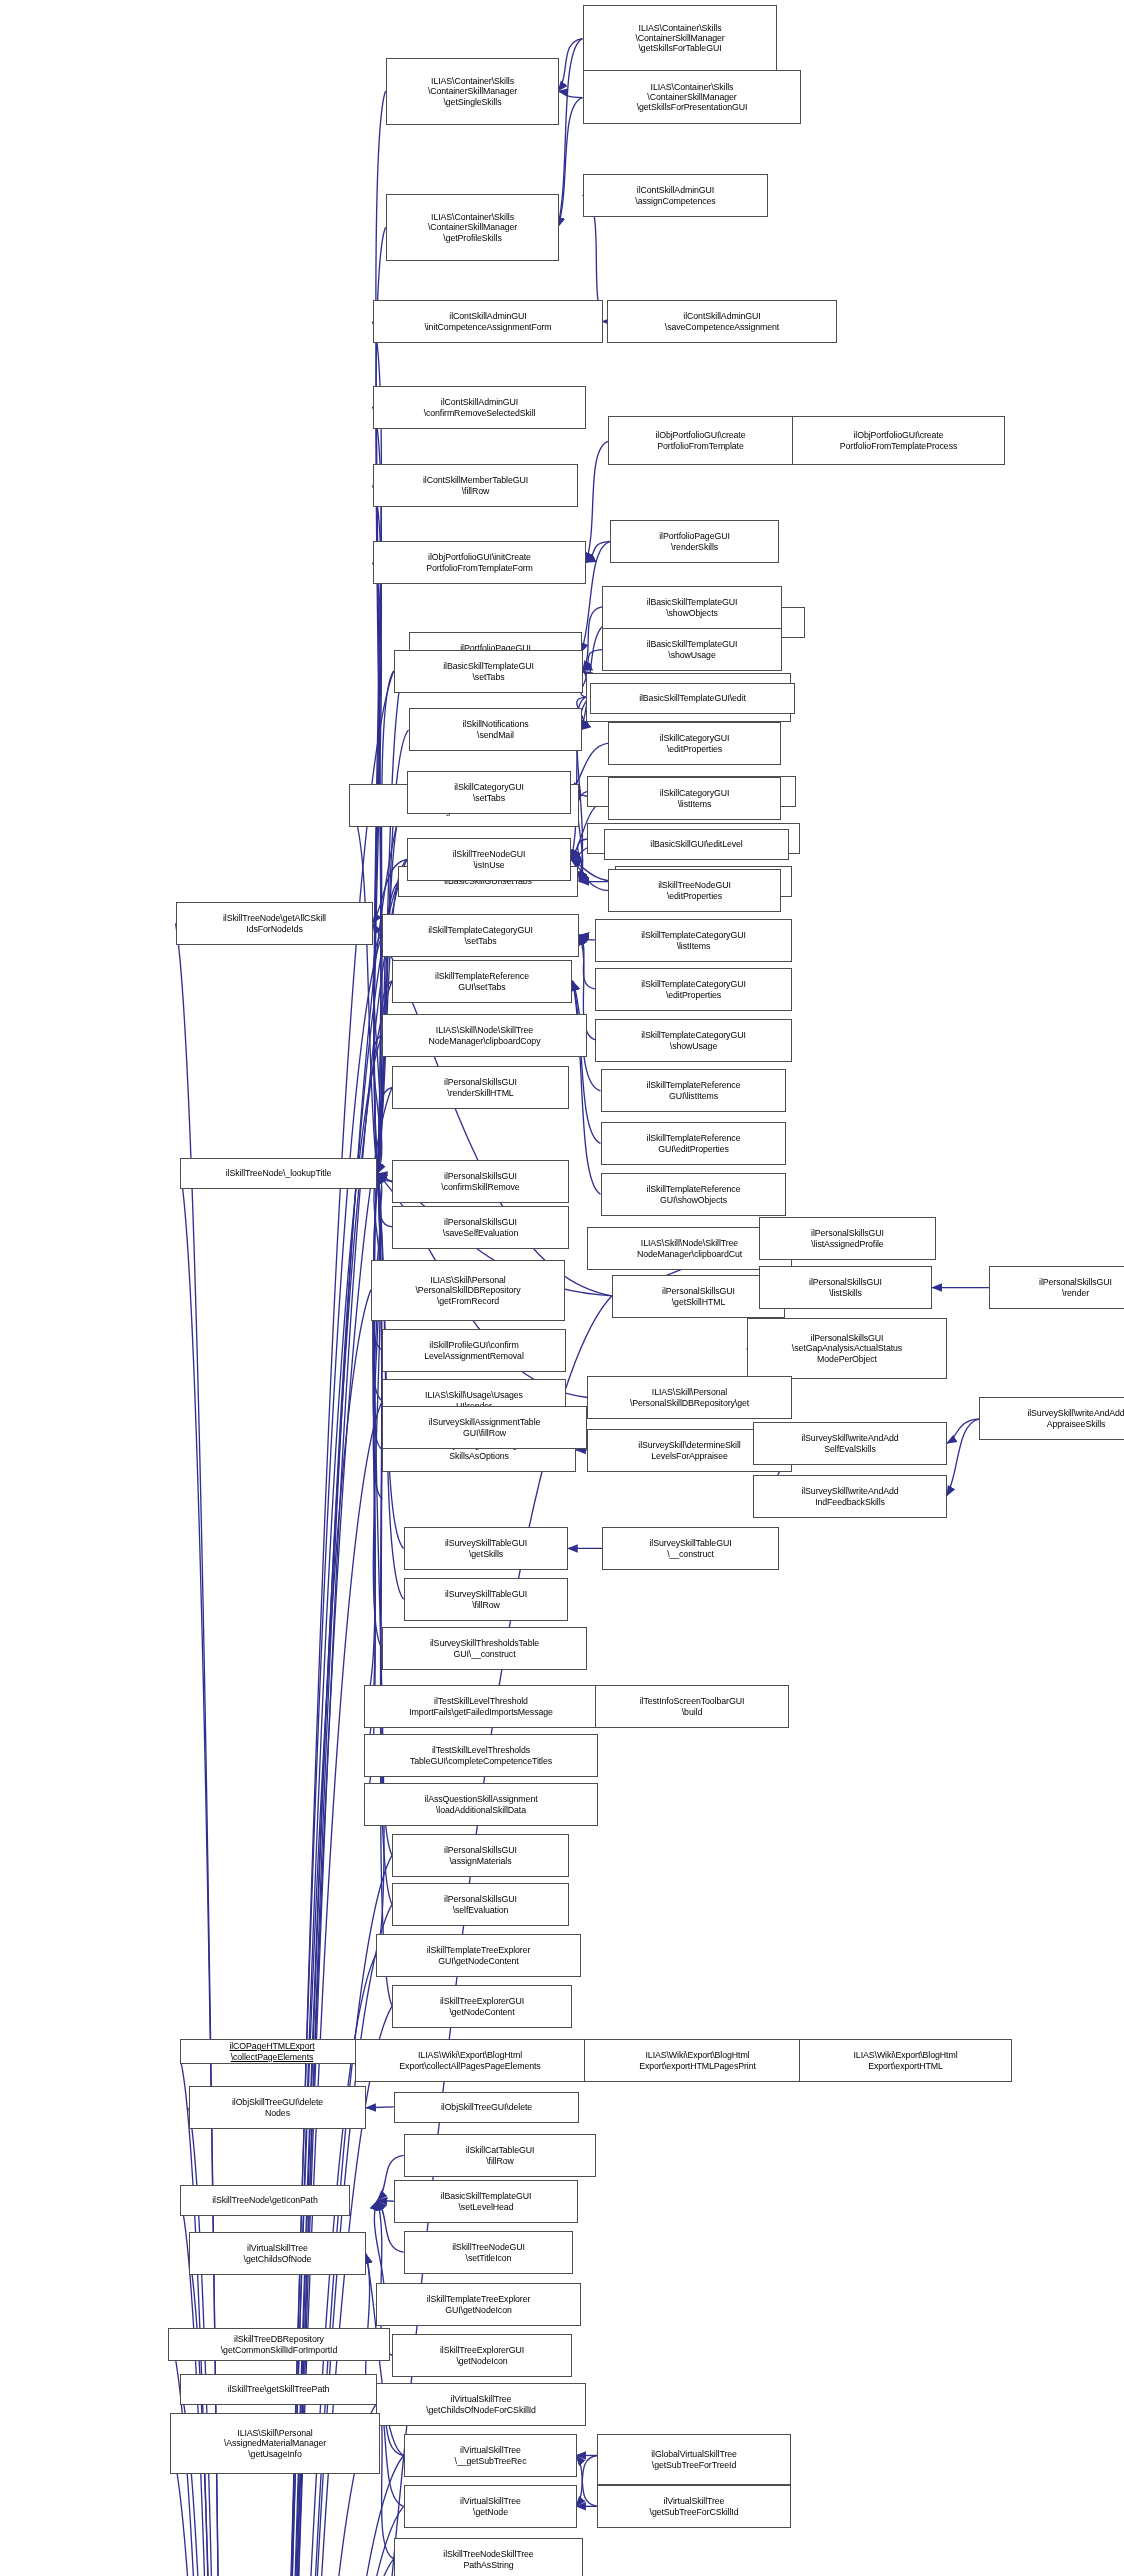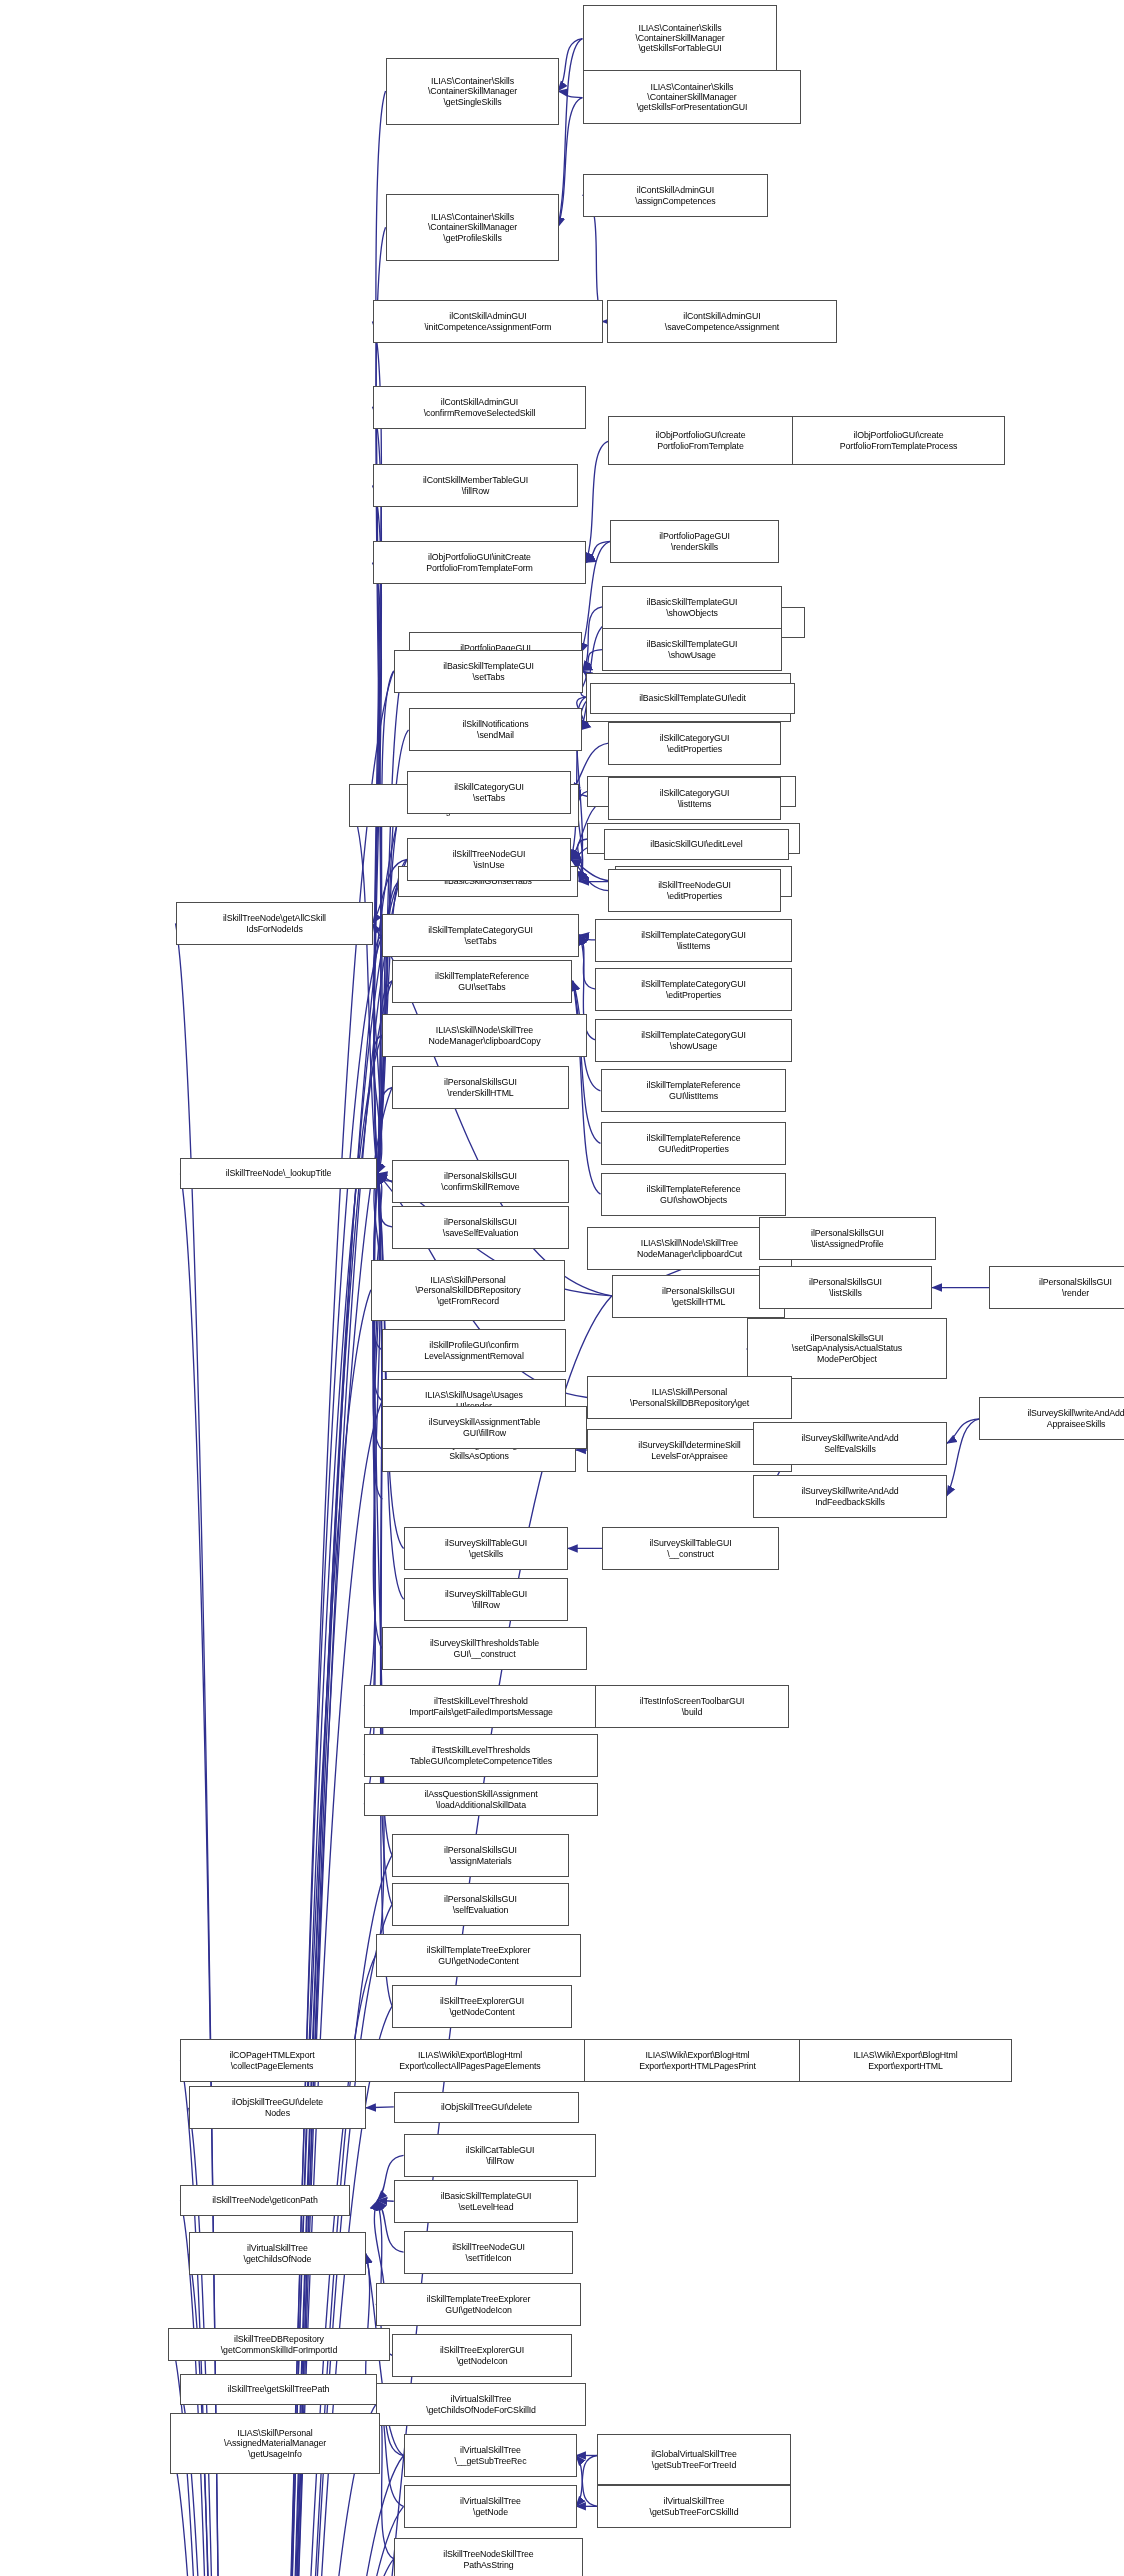--- a/index.html
+++ b/index.html
@@ -307,31 +307,31 @@
     <div class="node" style="left: 404px; top: 1578px; width: 164px; height: 43px;">ilSurveySkillTableGUI
 \fillRow</div>
     <div class="node" style="left: 382px; top: 1627px; width: 205px; height: 43px;">ilSurveySkillThresholdsTable
 GUI\__construct</div>
     <div class="node" style="left: 364px; top: 1685px; width: 234px; height: 43px;">ilTestSkillLevelThreshold
 ImportFails\getFailedImportsMessage</div>
     <div class="node" style="left: 595px; top: 1685px; width: 194px; height: 43px;">ilTestInfoScreenToolbarGUI
 \build</div>
     <div class="node" style="left: 364px; top: 1734px; width: 234px; height: 43px;">ilTestSkillLevelThresholds
 TableGUI\completeCompetenceTitles</div>
-    <div class="node" style="left: 364px; top: 1783px; width: 234px; height: 33px;">ilAssQuestionSkillAssignment
+    <div class="node" style="left: 364px; top: 1783px; width: 234px; height: 43px;">ilAssQuestionSkillAssignment
 \loadAdditionalSkillData</div>
     <div class="node" style="left: 392px; top: 1834px; width: 177px; height: 43px;">ilPersonalSkillsGUI
 \assignMaterials</div>
     <div class="node" style="left: 392px; top: 1883px; width: 177px; height: 43px;">ilPersonalSkillsGUI
 \selfEvaluation</div>
     <div class="node" style="left: 376px; top: 1934px; width: 205px; height: 43px;">ilSkillTemplateTreeExplorer
 GUI\getNodeContent</div>
     <div class="node" style="left: 392px; top: 1985px; width: 180px; height: 43px;">ilSkillTreeExplorerGUI
 \getNodeContent</div>
-    <div class="node" style="left: 180px; top: 2039px; width: 184px; height: 43px;">ilCOPageHTMLExport
+    <div class="node" style="left: 180px; top: 2039px; width: 184px; height: 25px; text-decoration: underline;">ilCOPageHTMLExport
 \collectPageElements</div>
     <div class="node" style="left: 355px; top: 2039px; width: 230px; height: 43px;">ILIAS\Wiki\Export\BlogHtml
 Export\collectAllPagesPageElements</div>
     <div class="node" style="left: 584px; top: 2039px; width: 227px; height: 43px;">ILIAS\Wiki\Export\BlogHtml
 Export\exportHTMLPagesPrint</div>
     <div class="node" style="left: 799px; top: 2039px; width: 213px; height: 43px;">ILIAS\Wiki\Export\BlogHtml
 Export\exportHTML</div>
     <div class="node" style="left: 189px; top: 2086px; width: 177px; height: 43px;">ilObjSkillTreeGUI\delete
 Nodes</div>
     <div class="node" style="left: 394px; top: 2092px; width: 185px; height: 31px;">ilObjSkillTreeGUI\delete</div>

